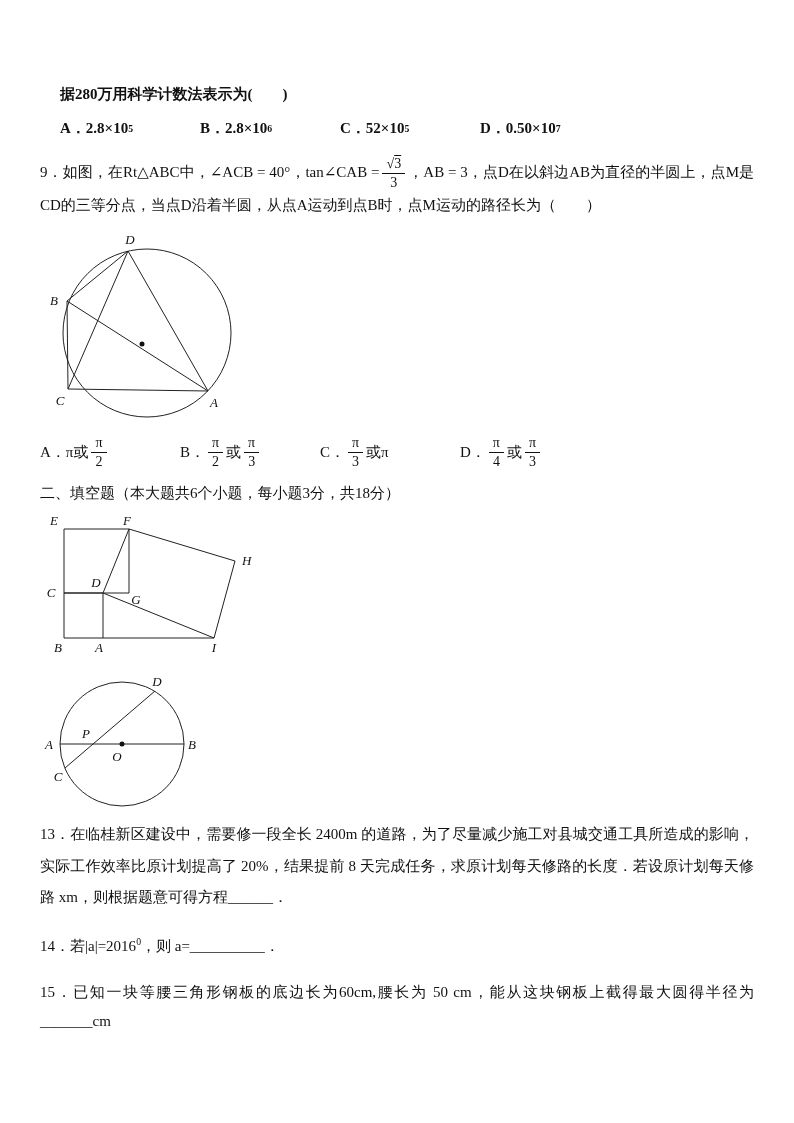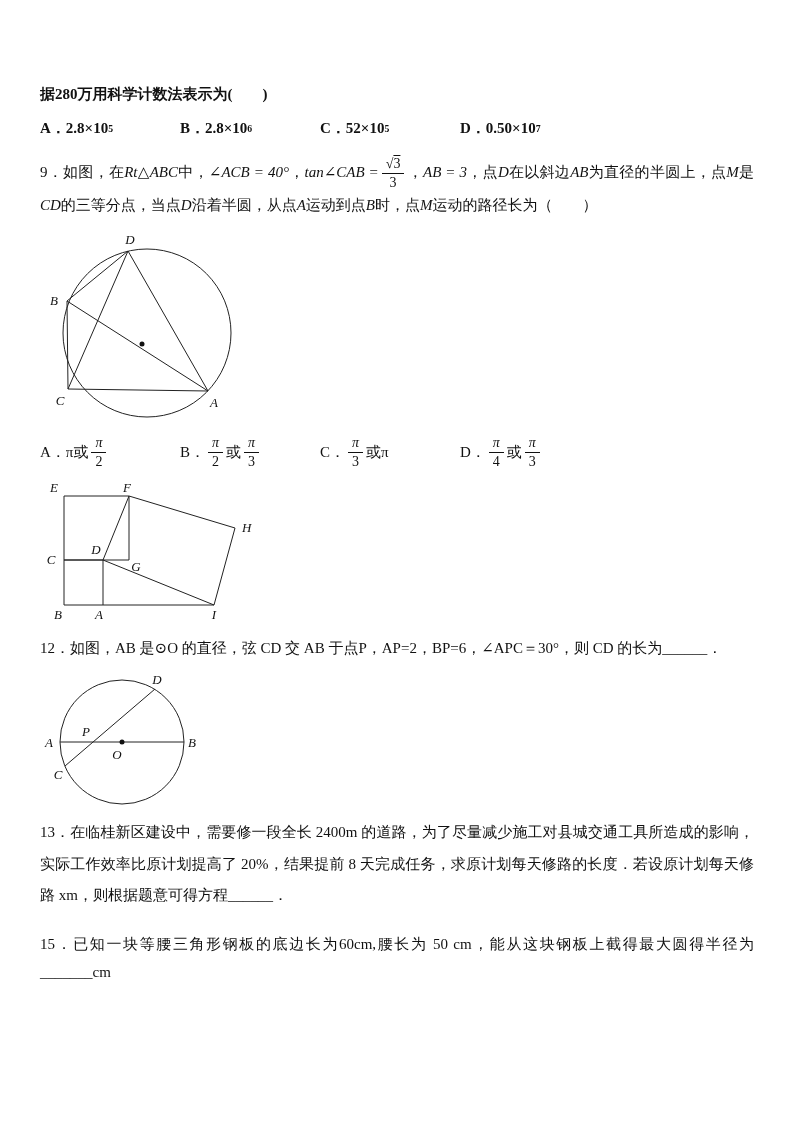--- a/index.html
+++ b/index.html
@@ -4,28 +4,28 @@
 <style>
   * { margin:0; padding:0; box-sizing:border-box; }
   html,body { background:#ffffff; }
   body { width:794px; }
   .page {
     width:794px; min-height:1123px;
     padding:80px 40px 30px 40px;
     font-family:"Liberation Serif","DejaVu Serif",serif;
     font-size:15px; color:#111; background:#fff;
   }
-  .bold { font-weight:bold; }
+  .bold { font-weight:bold;margin-left:20px; }
   p.stem { line-height:1.9; text-align:justify; text-align-last:left; }
   p.wide { line-height:2.1; }
   p.mid { line-height:1.8; }
   .optrow { display:flex; align-items:center; margin-top:10px; }
   .optrow .opt { width:140px; display:inline-flex; align-items:center; white-space:nowrap; }
   sup { font-size:0.65em; }
-  .m { font-style:italic; }
+  .m { }
   .frac {
     display:inline-flex; flex-direction:column; align-items:center;
     vertical-align:middle; margin:0 3px; line-height:1.15; font-size:14px;
   }
   .frac .num { border-bottom:1px solid #111; padding:0 4px 1px; }
   .frac .den { padding-top:1px; }
   .radicand { text-decoration:overline; }
   .figure { margin:12px 0 4px 4px; }
   .sec { font-size:15px; font-weight:normal; margin:14px 0 6px; }
   svg .shape { fill:none; stroke:#222; stroke-width:1; }
@@ -123,20 +123,21 @@
           </span>
           <span>或</span>
           <span class="frac">
             <span class="num m">π</span>
             <span class="den">3</span>
           </span>
         </span>
     </div>
   </section>
 
+  <h3 class="sec">二、填空题（本大题共6个小题，每小题3分，共18分）</h3>
 
   <section>
     <div class="figure">
       <svg width="240" height="145" viewBox="0 0 240 145">
         <polygon class="shape" points="20,78 20,14 85,14 85,78"></polygon>
         <polygon class="shape" points="20,123 59,123 59,78 20,78"></polygon>
         <polygon class="shape" points="59,78 85,14 191,46 170,123"></polygon>
         <line class="shape" x1="59" y1="123" x2="170" y2="123"></line>
         <text class="lbl" x="10" y="10" text-anchor="middle">E</text>
         <text class="lbl" x="83" y="10" text-anchor="middle">F</text>
@@ -145,39 +146,41 @@
         <text class="lbl" x="52" y="72" text-anchor="middle">D</text>
         <text class="lbl" x="92" y="89" text-anchor="middle">G</text>
         <text class="lbl" x="14" y="137" text-anchor="middle">B</text>
         <text class="lbl" x="55" y="137" text-anchor="middle">A</text>
         <text class="lbl" x="170" y="137" text-anchor="middle">I</text>
       </svg>
     </div>
   </section>
 
   <section>
-    <p class="stem mid">12．如图，AB 是⊙O 的直径，弦 CD 交 AB 于点P，AP=2，BP=6，∠APC＝30°，则 CD 的长为______．</p>
     <div class="figure">
       <svg width="160" height="135" viewBox="0 0 160 135">
         <circle class="shape" cx="78" cy="68" r="62"></circle>
         <line class="shape" x1="16" y1="68" x2="140" y2="68"></line>
         <line class="shape" x1="21" y1="92" x2="111" y2="15"></line>
         <circle cx="78" cy="68" r="2.5" fill="#111"></circle>
         <text class="lbl" x="113" y="10" text-anchor="middle">D</text>
         <text class="lbl" x="5" y="73" text-anchor="middle">A</text>
         <text class="lbl" x="42" y="62" text-anchor="middle">P</text>
         <text class="lbl" x="73" y="85" text-anchor="middle">O</text>
         <text class="lbl" x="148" y="73" text-anchor="middle">B</text>
         <text class="lbl" x="14" y="105" text-anchor="middle">C</text>
       </svg>
     </div>
   </section>
 
   <section>
     <p class="stem wide">13．在临桂新区建设中，需要修一段全长 2400m 的道路，为了尽量减少施工对县城交通工具所造成的影响，实际工作效率比原计划提高了 20%，结果提前 8 天完成任务，求原计划每天修路的长度．若设原计划每天修路 xm，则根据题意可得方程______．</p>
   </section>
 
+  <section class="sect">
+    <p class="stem"><span>14．若|a|=2016</span><sup>0</sup><span>，则 a=__________．</span></p>
+  </section>
 
   <section class="sect">
     <p class="stem">15．已知一块等腰三角形钢板的底边长为60cm,腰长为 50 cm，能从这块钢板上截得最大圆得半径为_______cm</p>
   </section>
 
 </div>
 
 </body></html>

